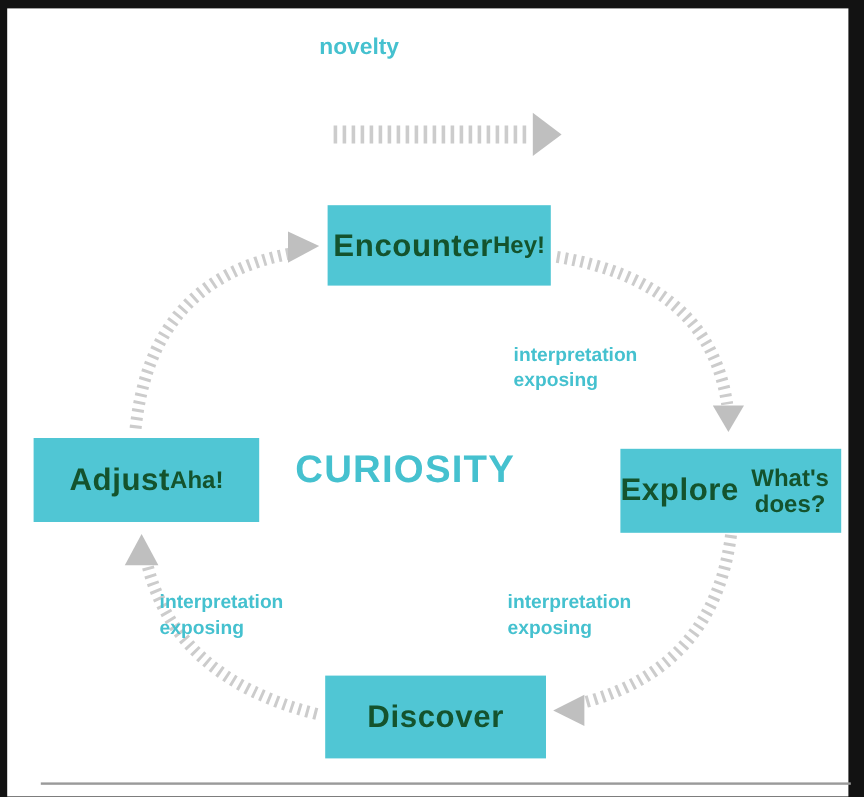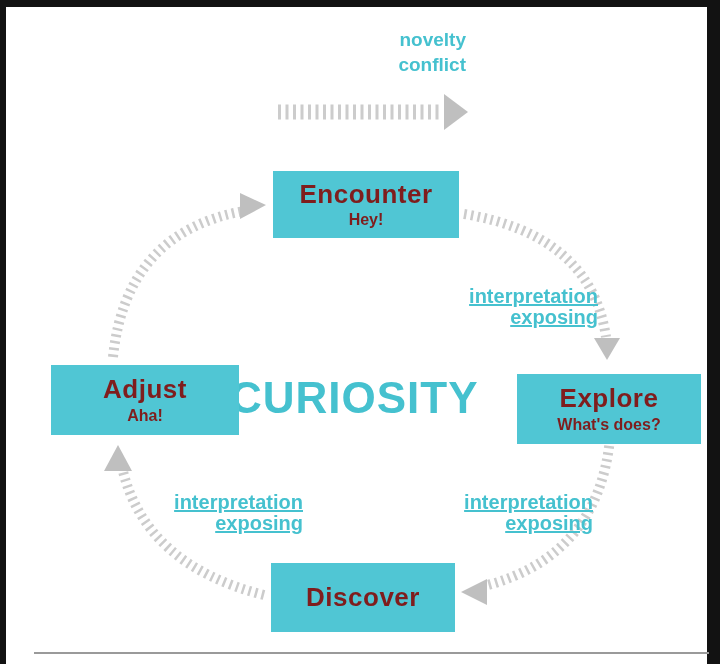--- a/index.html
+++ b/index.html
@@ -14,50 +14,49 @@
   #panel {
     position: absolute;
     left: 6px; top: 7px;
     width: 701px; height: 657px;
     background: #ffffff;
   }
   
   .stage-box {
     position: absolute;
     background: #50c6d4;
-    color: #7f1d1d;
+    color: #14532d;
     display: flex;
-    flex-direction: column;
     align-items: center;
     justify-content: center;
     text-align: center;
     line-height: 1.12;
   }
   .stage-title { font-size: 26px; font-weight: bold; letter-spacing: 0.5px; }
-  .stage-sub   { font-size: 16px; font-weight: bold; margin-top: 2px; }
+  .stage-sub   { font-size: 20px; font-weight: bold; margin-top: 2px; }
   #box-encounter { left: 267px; top: 164px; width: 186px; height: 67px; }
   #box-explore   { left: 511px; top: 367px; width: 184px; height: 70px; }
-  #box-adjust    { left:  22px; top: 358px; width: 188px; height: 70px; margin-left: 23px; }
+  #box-adjust    { left:  22px; top: 358px; width: 188px; height: 70px; }
   #box-discover  { left: 265px; top: 556px; width: 184px; height: 69px; }
   
-  .teal-text { color: #45c1cf; font-weight: bold; text-align: right; }
+  .teal-text { color: #45c1cf; font-weight: bold; text-align: left; }
   #trigger-label {
     position: absolute;
     left: 260px; top: 20px; width: 200px;
     font-size: 19px; line-height: 25px;
   }
   #center-label {
     position: absolute;
-    left: 224px; top: 366px; width: 240px;
-    font-size: 44px; letter-spacing: 1px;
+    left: 240px; top: 366px; width: 240px;
+    font-size: 32px; letter-spacing: 1px;
   }
   .transition-label {
     position: absolute;
     width: 170px;
-    font-size: 20px; line-height: 21px; text-decoration: underline;
+    font-size: 16px; line-height: 21px;
   }
   #label-enc-exp { left: 422px; top: 279px; }
   #label-exp-dis { left: 417px; top: 485px; }
   #label-dis-adj { left: 127px; top: 485px; }
   
   #arrow-layer {
     position: absolute; left: 0; top: 0;
     width: 720px; height: 664px;
     pointer-events: none;
   }
@@ -101,21 +100,20 @@
 
       <path class="hatch-arc" d="M 604 432 Q 592 548 482 578"></path>
       <polygon class="arrow-head" points="481,572 481,598 455,585"></polygon>
 
       <path class="hatch-arc" d="M 258 588 Q 138 558 116 460"></path>
       <polygon class="arrow-head" points="98,464 126,464 112,438"></polygon>
     </svg>
 
     <div id="trigger-label" class="teal-text">
       <div>novelty</div>
-      <div>conflict</div>
     </div>
 
     <div id="center-label" class="teal-text">CURIOSITY</div>
 
     <div id="box-encounter" class="stage-box">
       <div class="stage-title">Encounter</div>
       <div class="stage-sub">Hey!</div>
     </div>
 
     <div id="box-explore" class="stage-box">

